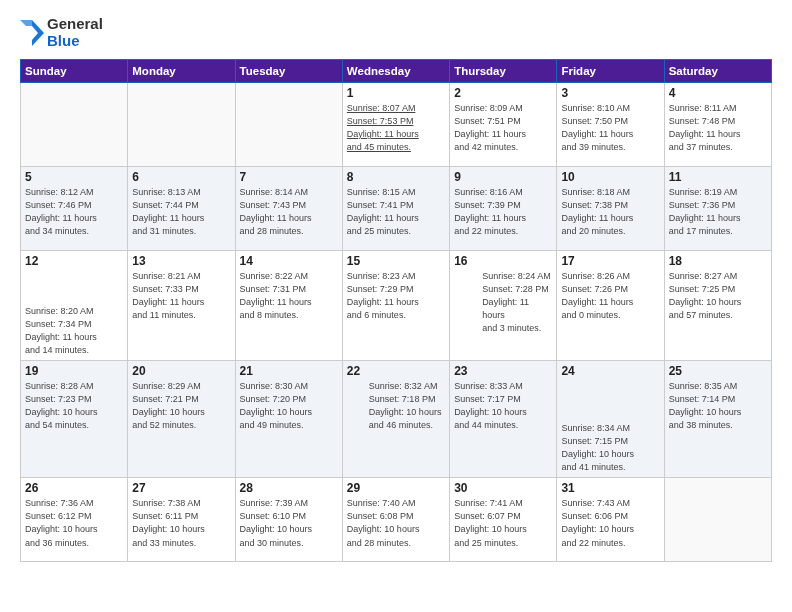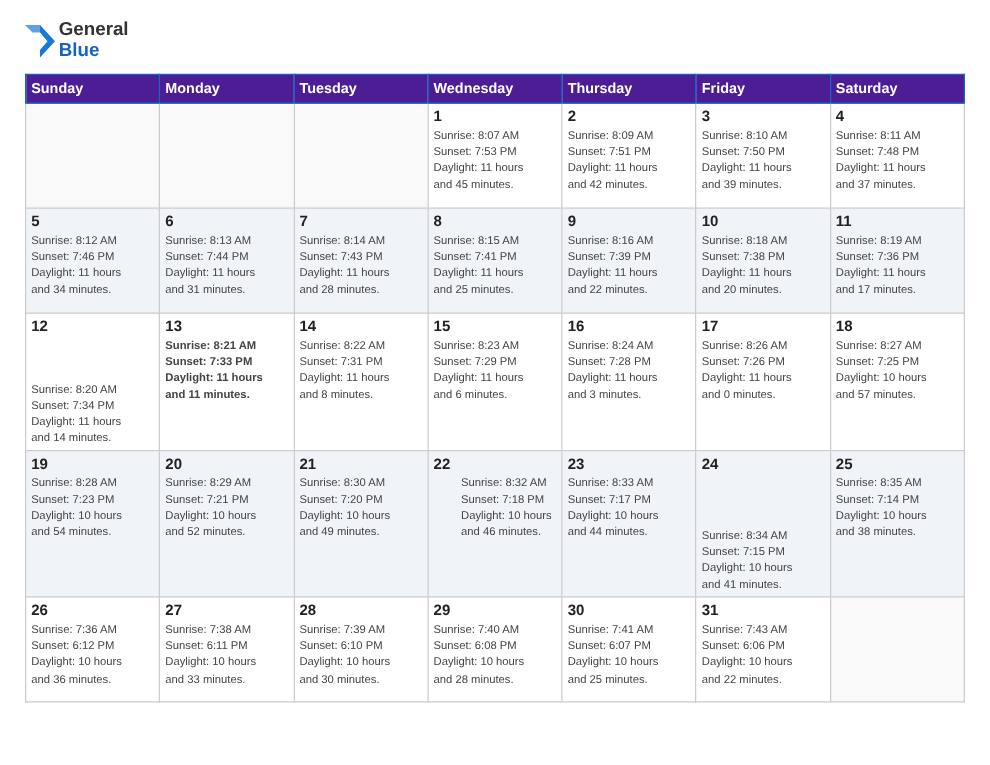--- a/index.html
+++ b/index.html
@@ -118,21 +118,21 @@
           <th>Saturday</th>
         </tr>
     </thead>
     <tbody id="calendar-body">
     <tr>
           <td class="empty"></td>
           <td class="empty"></td>
           <td class="empty"></td>
           <td>
             <div class="day-num">1</div>
-            <div class="day-info" style="white-space: pre-line;">Sunrise: 8:07 AM
+            <div class="day-info" style="white-space: pre-line; text-decoration: underline;">Sunrise: 8:07 AM
 Sunset: 7:53 PM
 Daylight: 11 hours
 and 45 minutes.</div>
           </td>
           <td>
             <div class="day-num">2</div>
             <div class="day-info" style="white-space: pre-line;">Sunrise: 8:09 AM
 Sunset: 7:51 PM
 Daylight: 11 hours
 and 42 minutes.</div>
@@ -206,42 +206,42 @@
         <tr>
           <td>
             <div class="day-num">12</div>
             <div class="day-info" style="white-space: pre-line; margin-top: 37px;">Sunrise: 8:20 AM
 Sunset: 7:34 PM
 Daylight: 11 hours
 and 14 minutes.</div>
           </td>
           <td>
             <div class="day-num">13</div>
-            <div class="day-info" style="white-space: pre-line; font-weight: bold;">Sunrise: 8:21 AM
+            <div class="day-info" style="white-space: pre-line;">Sunrise: 8:21 AM
 Sunset: 7:33 PM
 Daylight: 11 hours
 and 11 minutes.</div>
           </td>
           <td>
             <div class="day-num">14</div>
             <div class="day-info" style="white-space: pre-line;">Sunrise: 8:22 AM
 Sunset: 7:31 PM
 Daylight: 11 hours
 and 8 minutes.</div>
           </td>
           <td>
             <div class="day-num">15</div>
             <div class="day-info" style="white-space: pre-line;">Sunrise: 8:23 AM
 Sunset: 7:29 PM
 Daylight: 11 hours
 and 6 minutes.</div>
           </td>
           <td>
             <div class="day-num">16</div>
-            <div class="day-info" style="white-space: pre-line;">Sunrise: 8:24 AM
+            <div class="day-info" style="white-space: pre-line; margin-left: 28px;">Sunrise: 8:24 AM
 Sunset: 7:28 PM
 Daylight: 11 hours
 and 3 minutes.</div>
           </td>
           <td>
             <div class="day-num">17</div>
             <div class="day-info" style="white-space: pre-line;">Sunrise: 8:26 AM
 Sunset: 7:26 PM
 Daylight: 11 hours
 and 0 minutes.</div>

